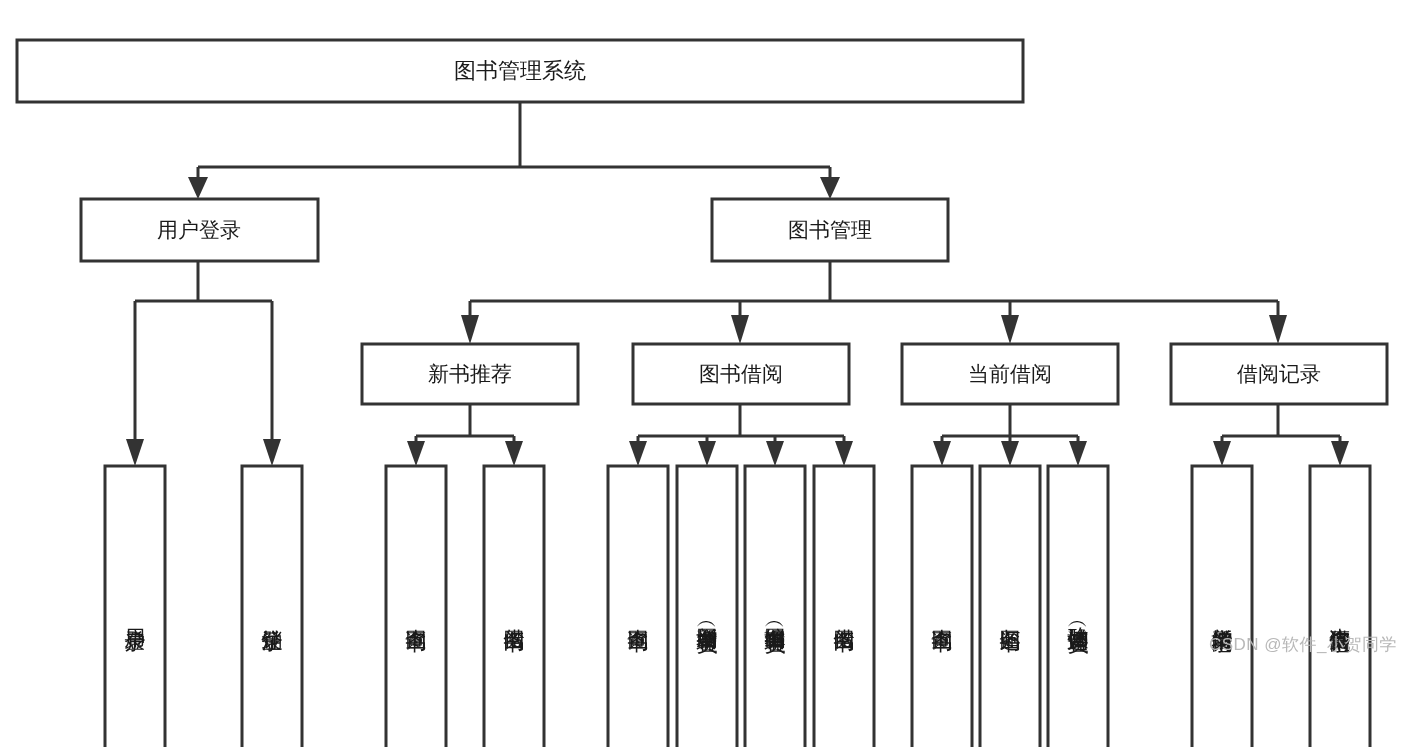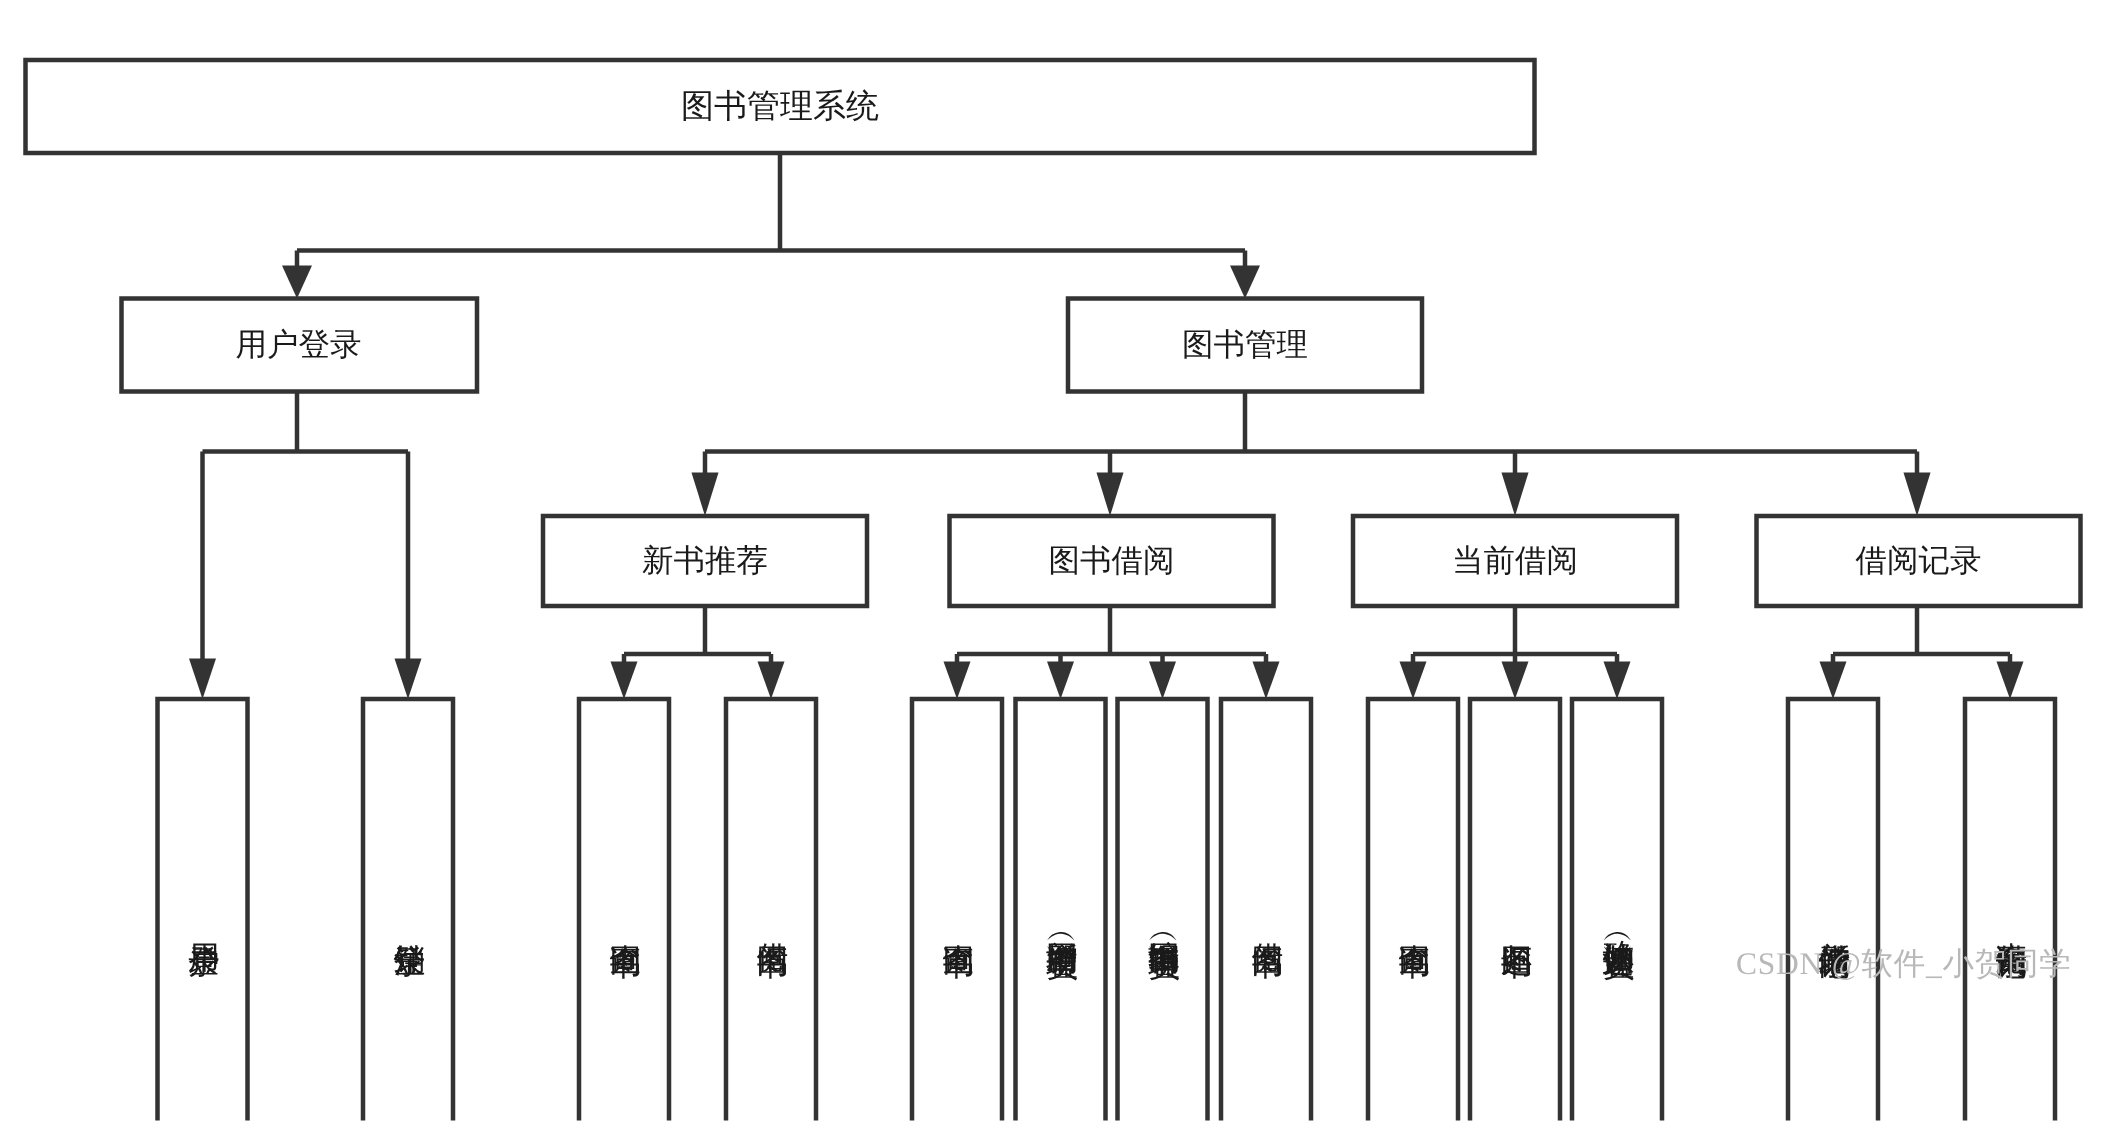--- a/index.html
+++ b/index.html
@@ -66,24 +66,24 @@
     color: #1a1a1a;
     letter-spacing: 1px;
     display: flex;
     align-items: center;
     justify-content: center;
     white-space: nowrap;
     pointer-events: none;
   }
   #watermark {
     position: absolute;
-    right: 24px;
+    right: 8px;
     bottom: 6px;
-    font-family: Liberation Serif, serif;
-    font-size: 21px;
+    font-family: Liberation Sans, sans-serif;
+    font-size: 17px;
     color: #b8b8b8;
     white-space: nowrap;
     letter-spacing: 0.5px;
   }
 </style>
 </head>
 <body>
 
 <div id="diagram-root">
 

